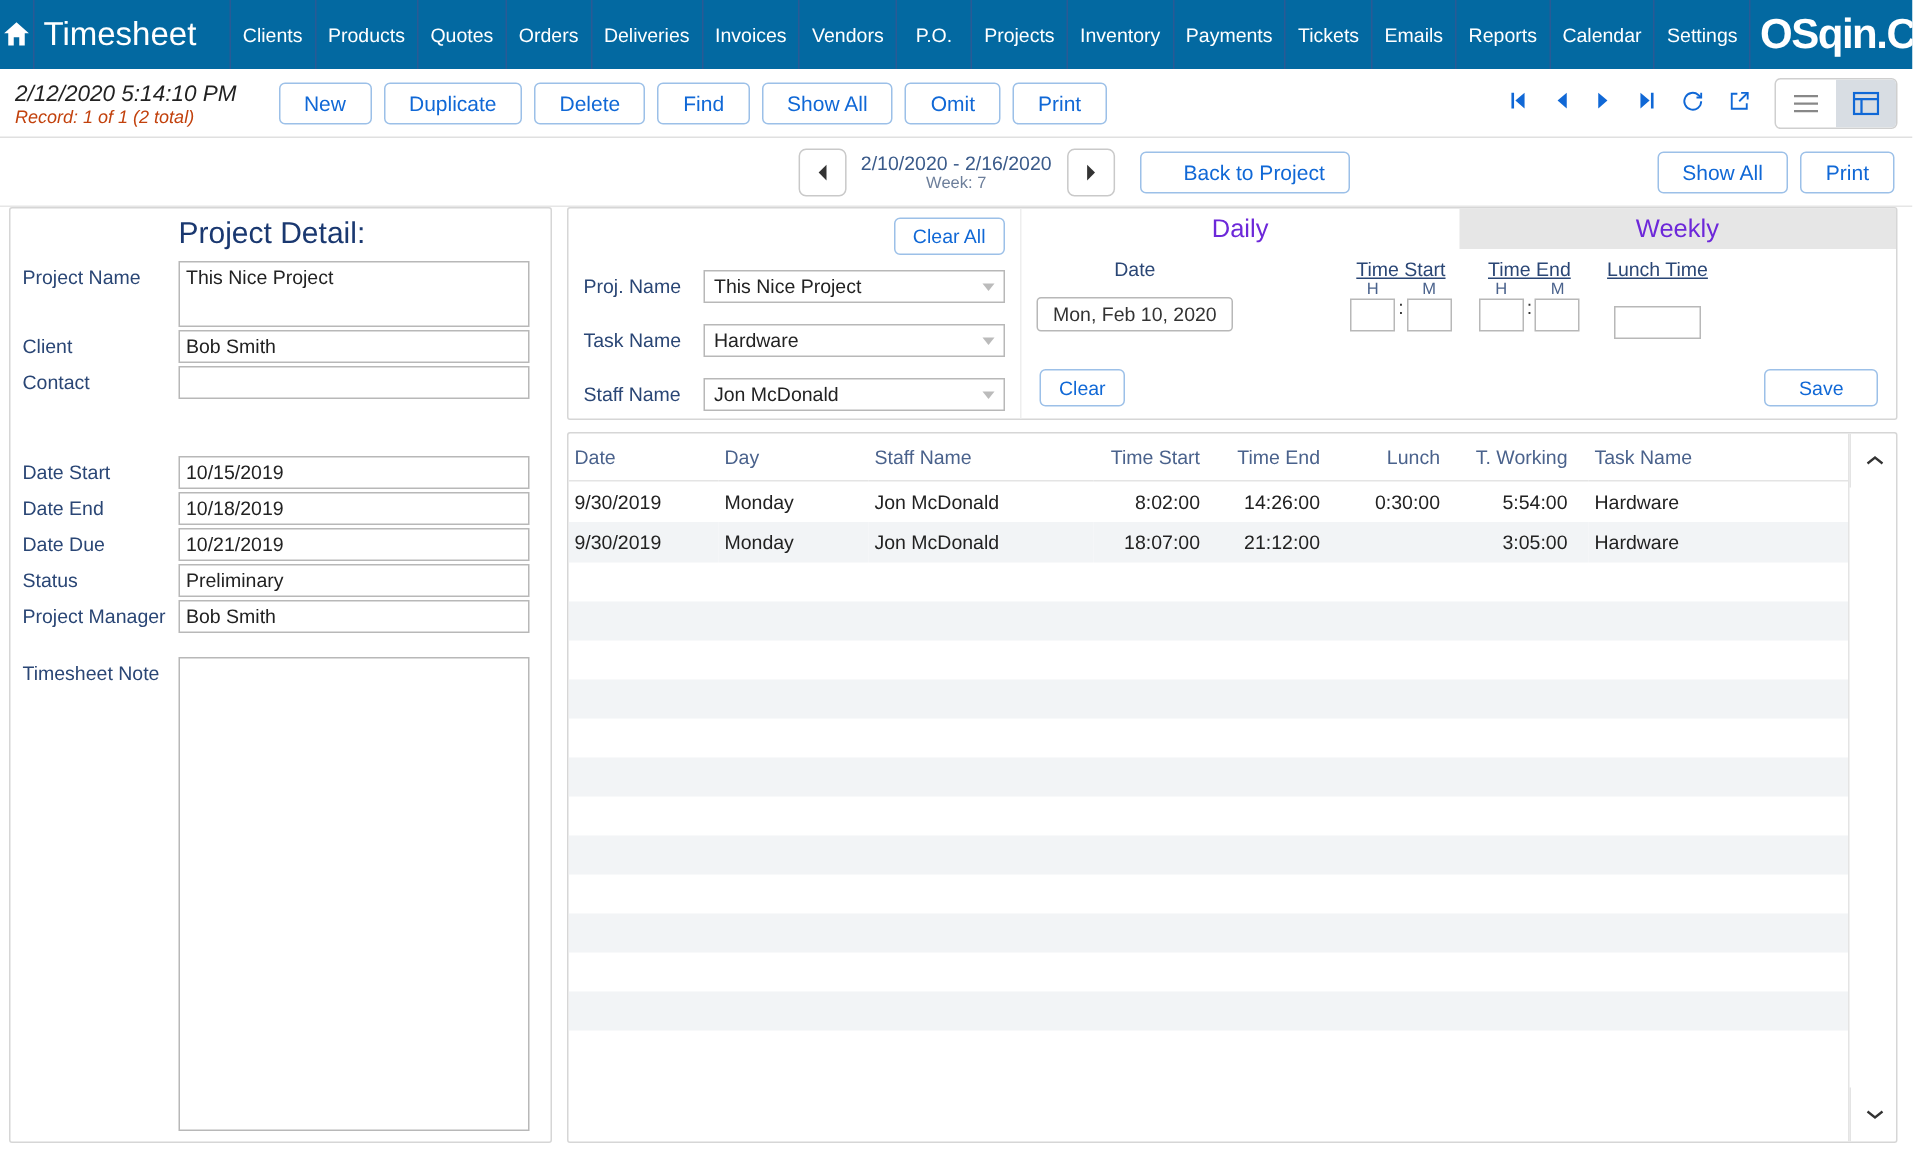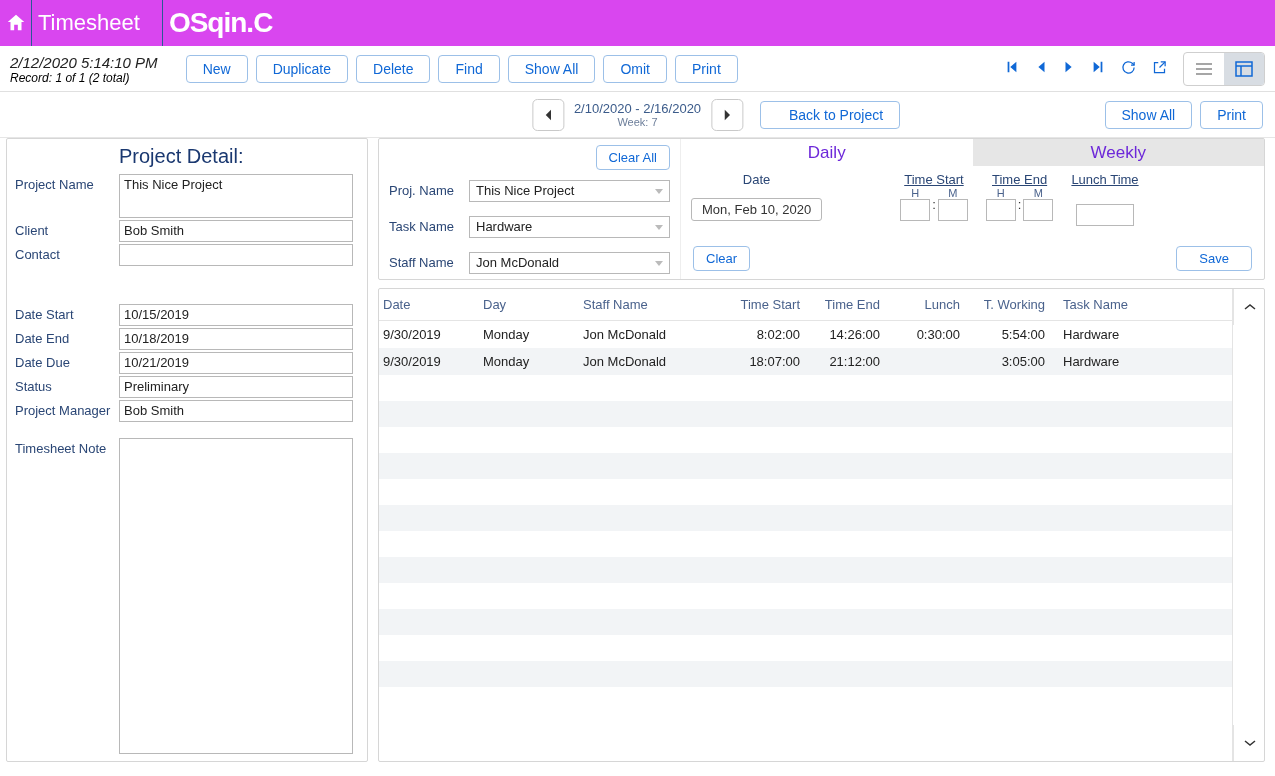--- a/index.html
+++ b/index.html
@@ -6,21 +6,21 @@
   body {
     margin: 0;
     font-family: Arial, Helvetica, sans-serif;
     font-size: 13px;
     color: #1a3a6e;
     background: #ffffff;
     width: 1275px;
   }
   .topnav {
     height: 46px;
-    background: #d946ef;
+    background: #0369a1;
     display: flex;
     align-items: stretch;
     color: #fff;
   }
   .topnav .home {
     width: 32px;
     display: flex;
     align-items: center;
     justify-content: center;
     border-right: 1px solid #2a5a95;
@@ -62,21 +62,21 @@
 
   .toolbar {
     height: 46px;
     border-bottom: 1px solid #e0e0e0;
     display: flex;
     align-items: center;
     padding: 0 4px;
   }
   .toolbar-left { display:flex; flex-direction:column; padding: 2px 8px 0 6px; font-style: italic; }
   .toolbar-left .datetime { font-size: 15px; color: #222; }
-  .toolbar-left .record { font-size: 12px; color: #000000; }
+  .toolbar-left .record { font-size: 12px; color: #c2410c; }
   .btn-row { display:flex; gap:8px; margin-left: 20px; }
   .btn {
     border: 1px solid #9cc0e8;
     background: #fff;
     color: #1068d6;
     padding: 5px 16px;
     border-radius: 4px;
     font-size: 14px;
     cursor: pointer;
   }
@@ -217,20 +217,38 @@
 </head>
 <body>
 
 <div class="topnav">
   <div class="home">
     <svg width="22" height="22" viewBox="0 0 24 24" fill="#fff">
         <path d="M12 3l9 8h-3v9h-4v-6H10v6H6v-9H3z"></path>
       </svg>
   </div>
   <div class="title">Timesheet</div>
+  <div class="nav" id="nav-items">
+      <a>Clients</a>
+      <a>Products</a>
+      <a>Quotes</a>
+      <a>Orders</a>
+      <a>Deliveries</a>
+      <a>Invoices</a>
+      <a>Vendors</a>
+      <a>P.O.</a>
+      <a>Projects</a>
+      <a>Inventory</a>
+      <a>Payments</a>
+      <a>Tickets</a>
+      <a>Emails</a>
+      <a>Reports</a>
+      <a>Calendar</a>
+      <a>Settings</a>
+    </div>
   <div class="brand">
     <span>OSqin</span>
       <span>.</span>
       <span>C</span>
   </div>
 </div>
 
 <div class="toolbar">
   <div class="toolbar-left">
     <span class="datetime">2/12/2020 5:14:10 PM</span>

